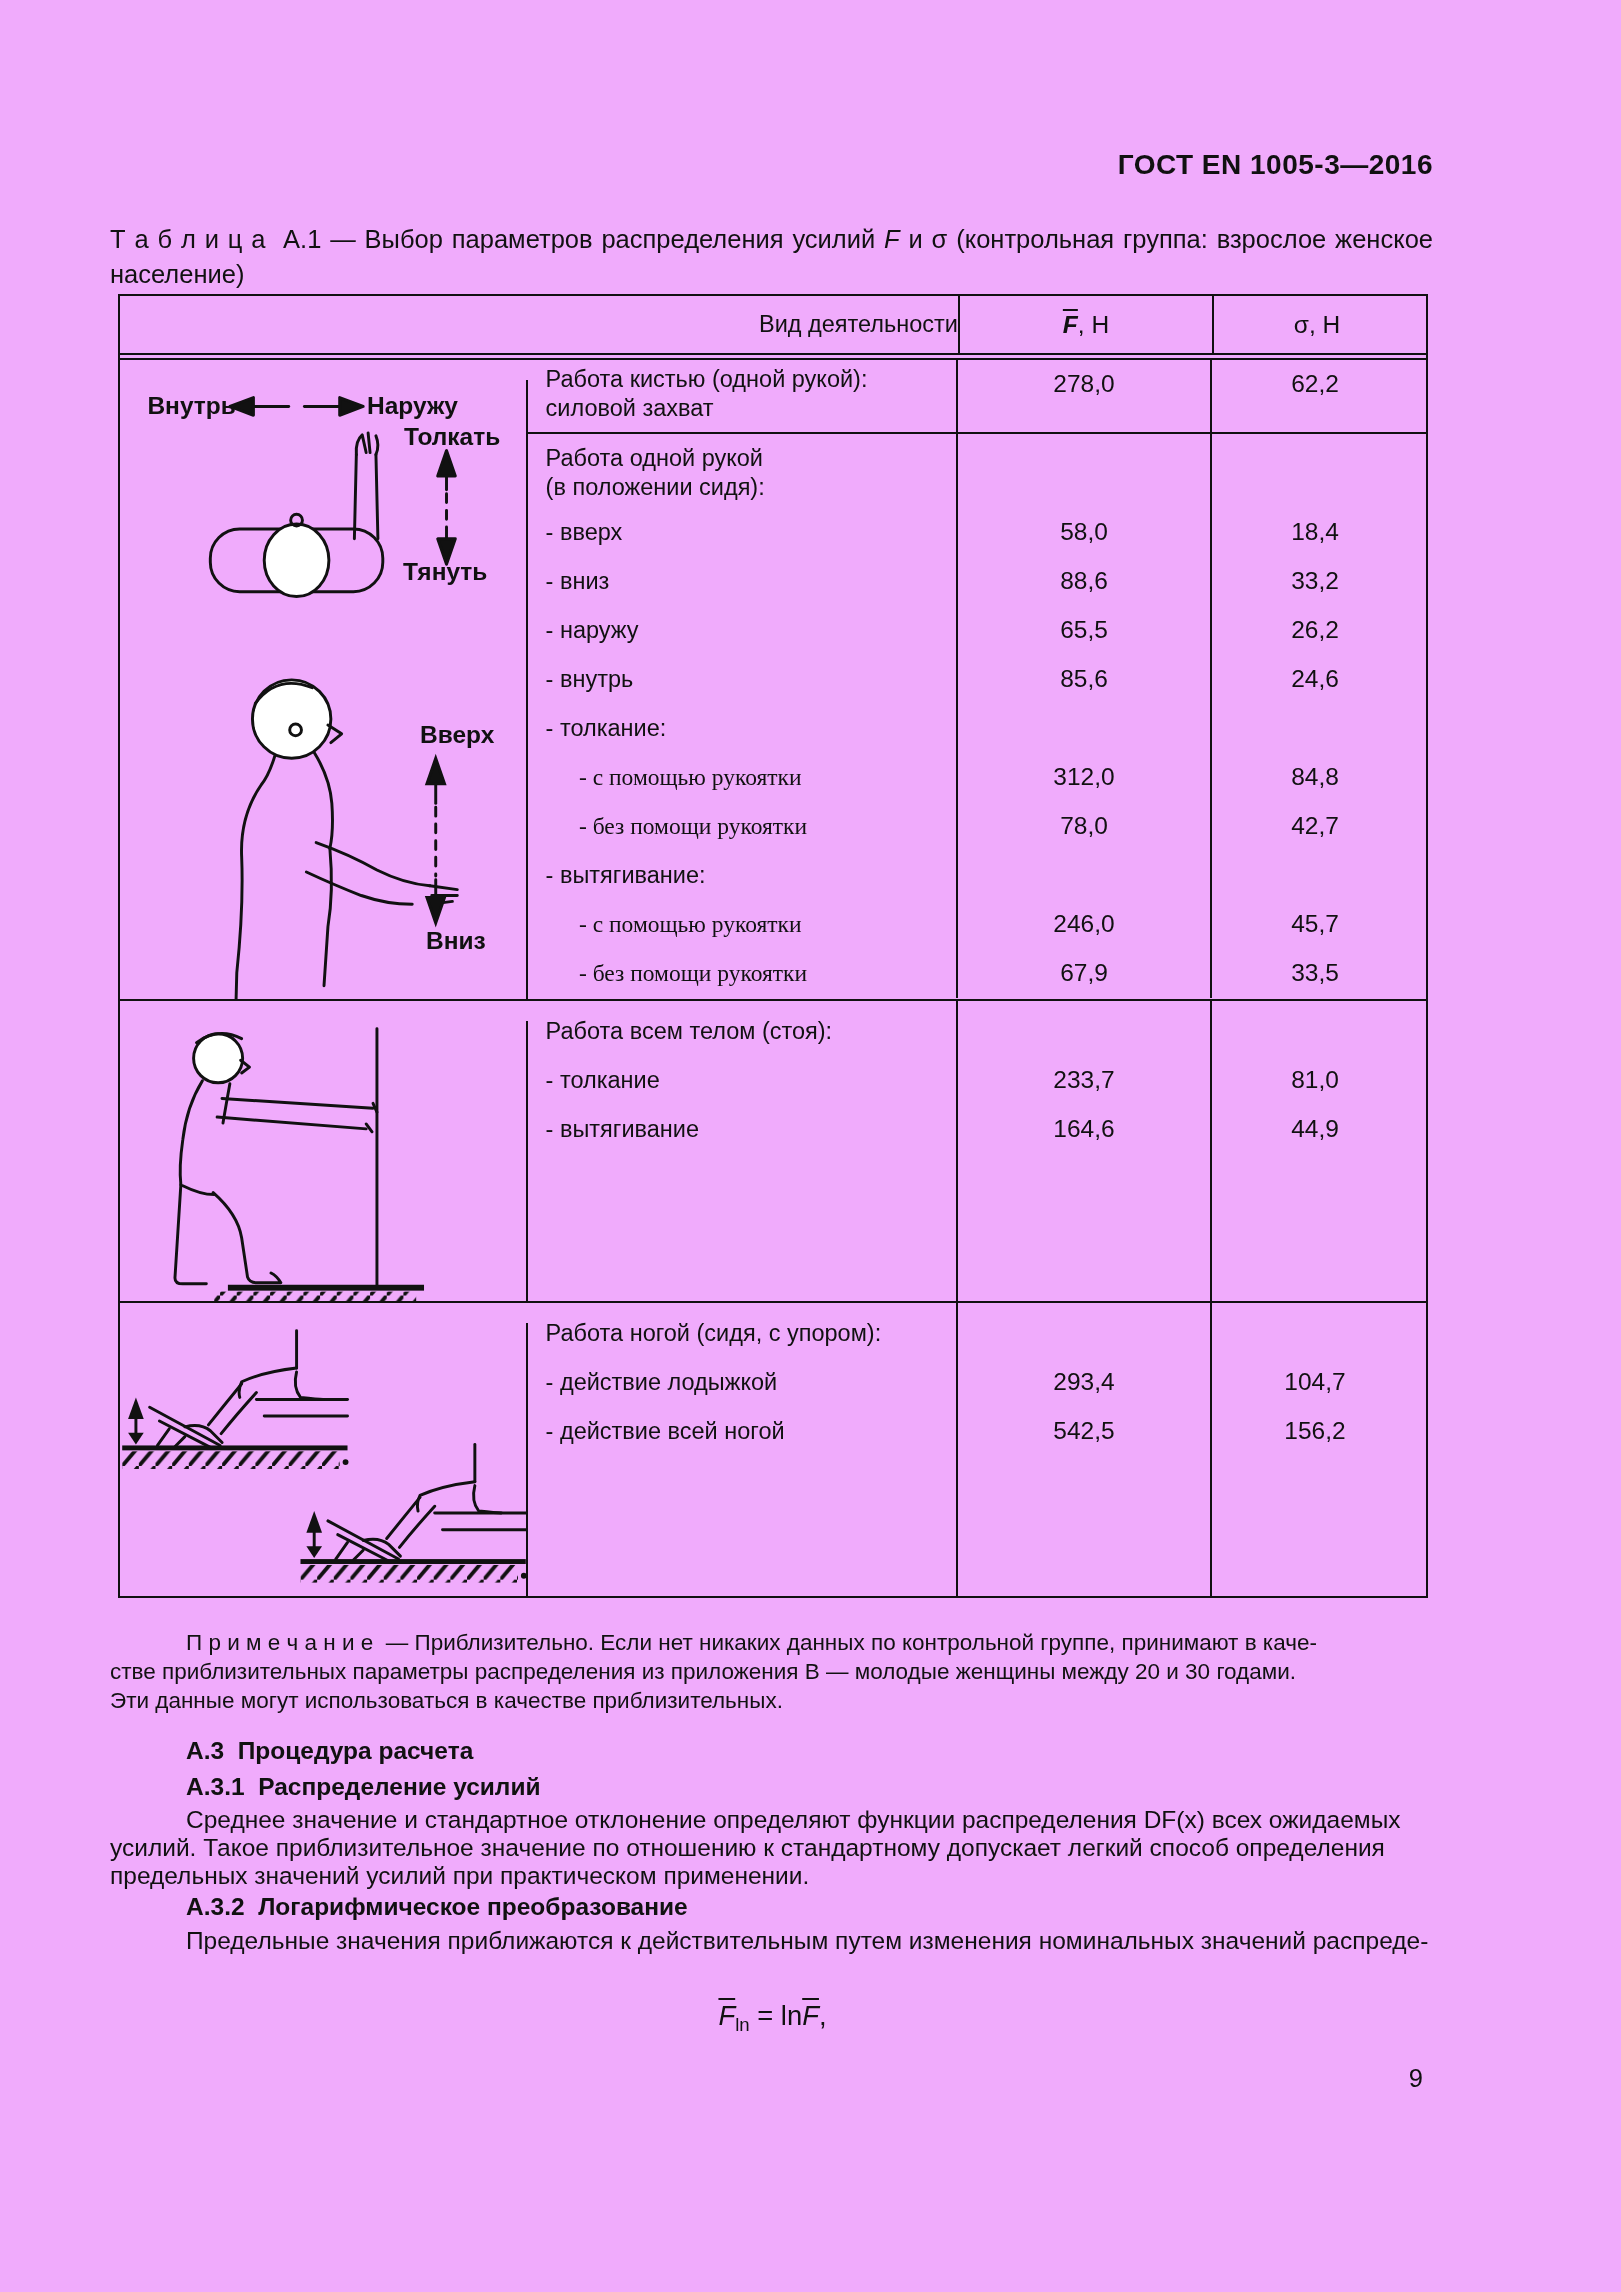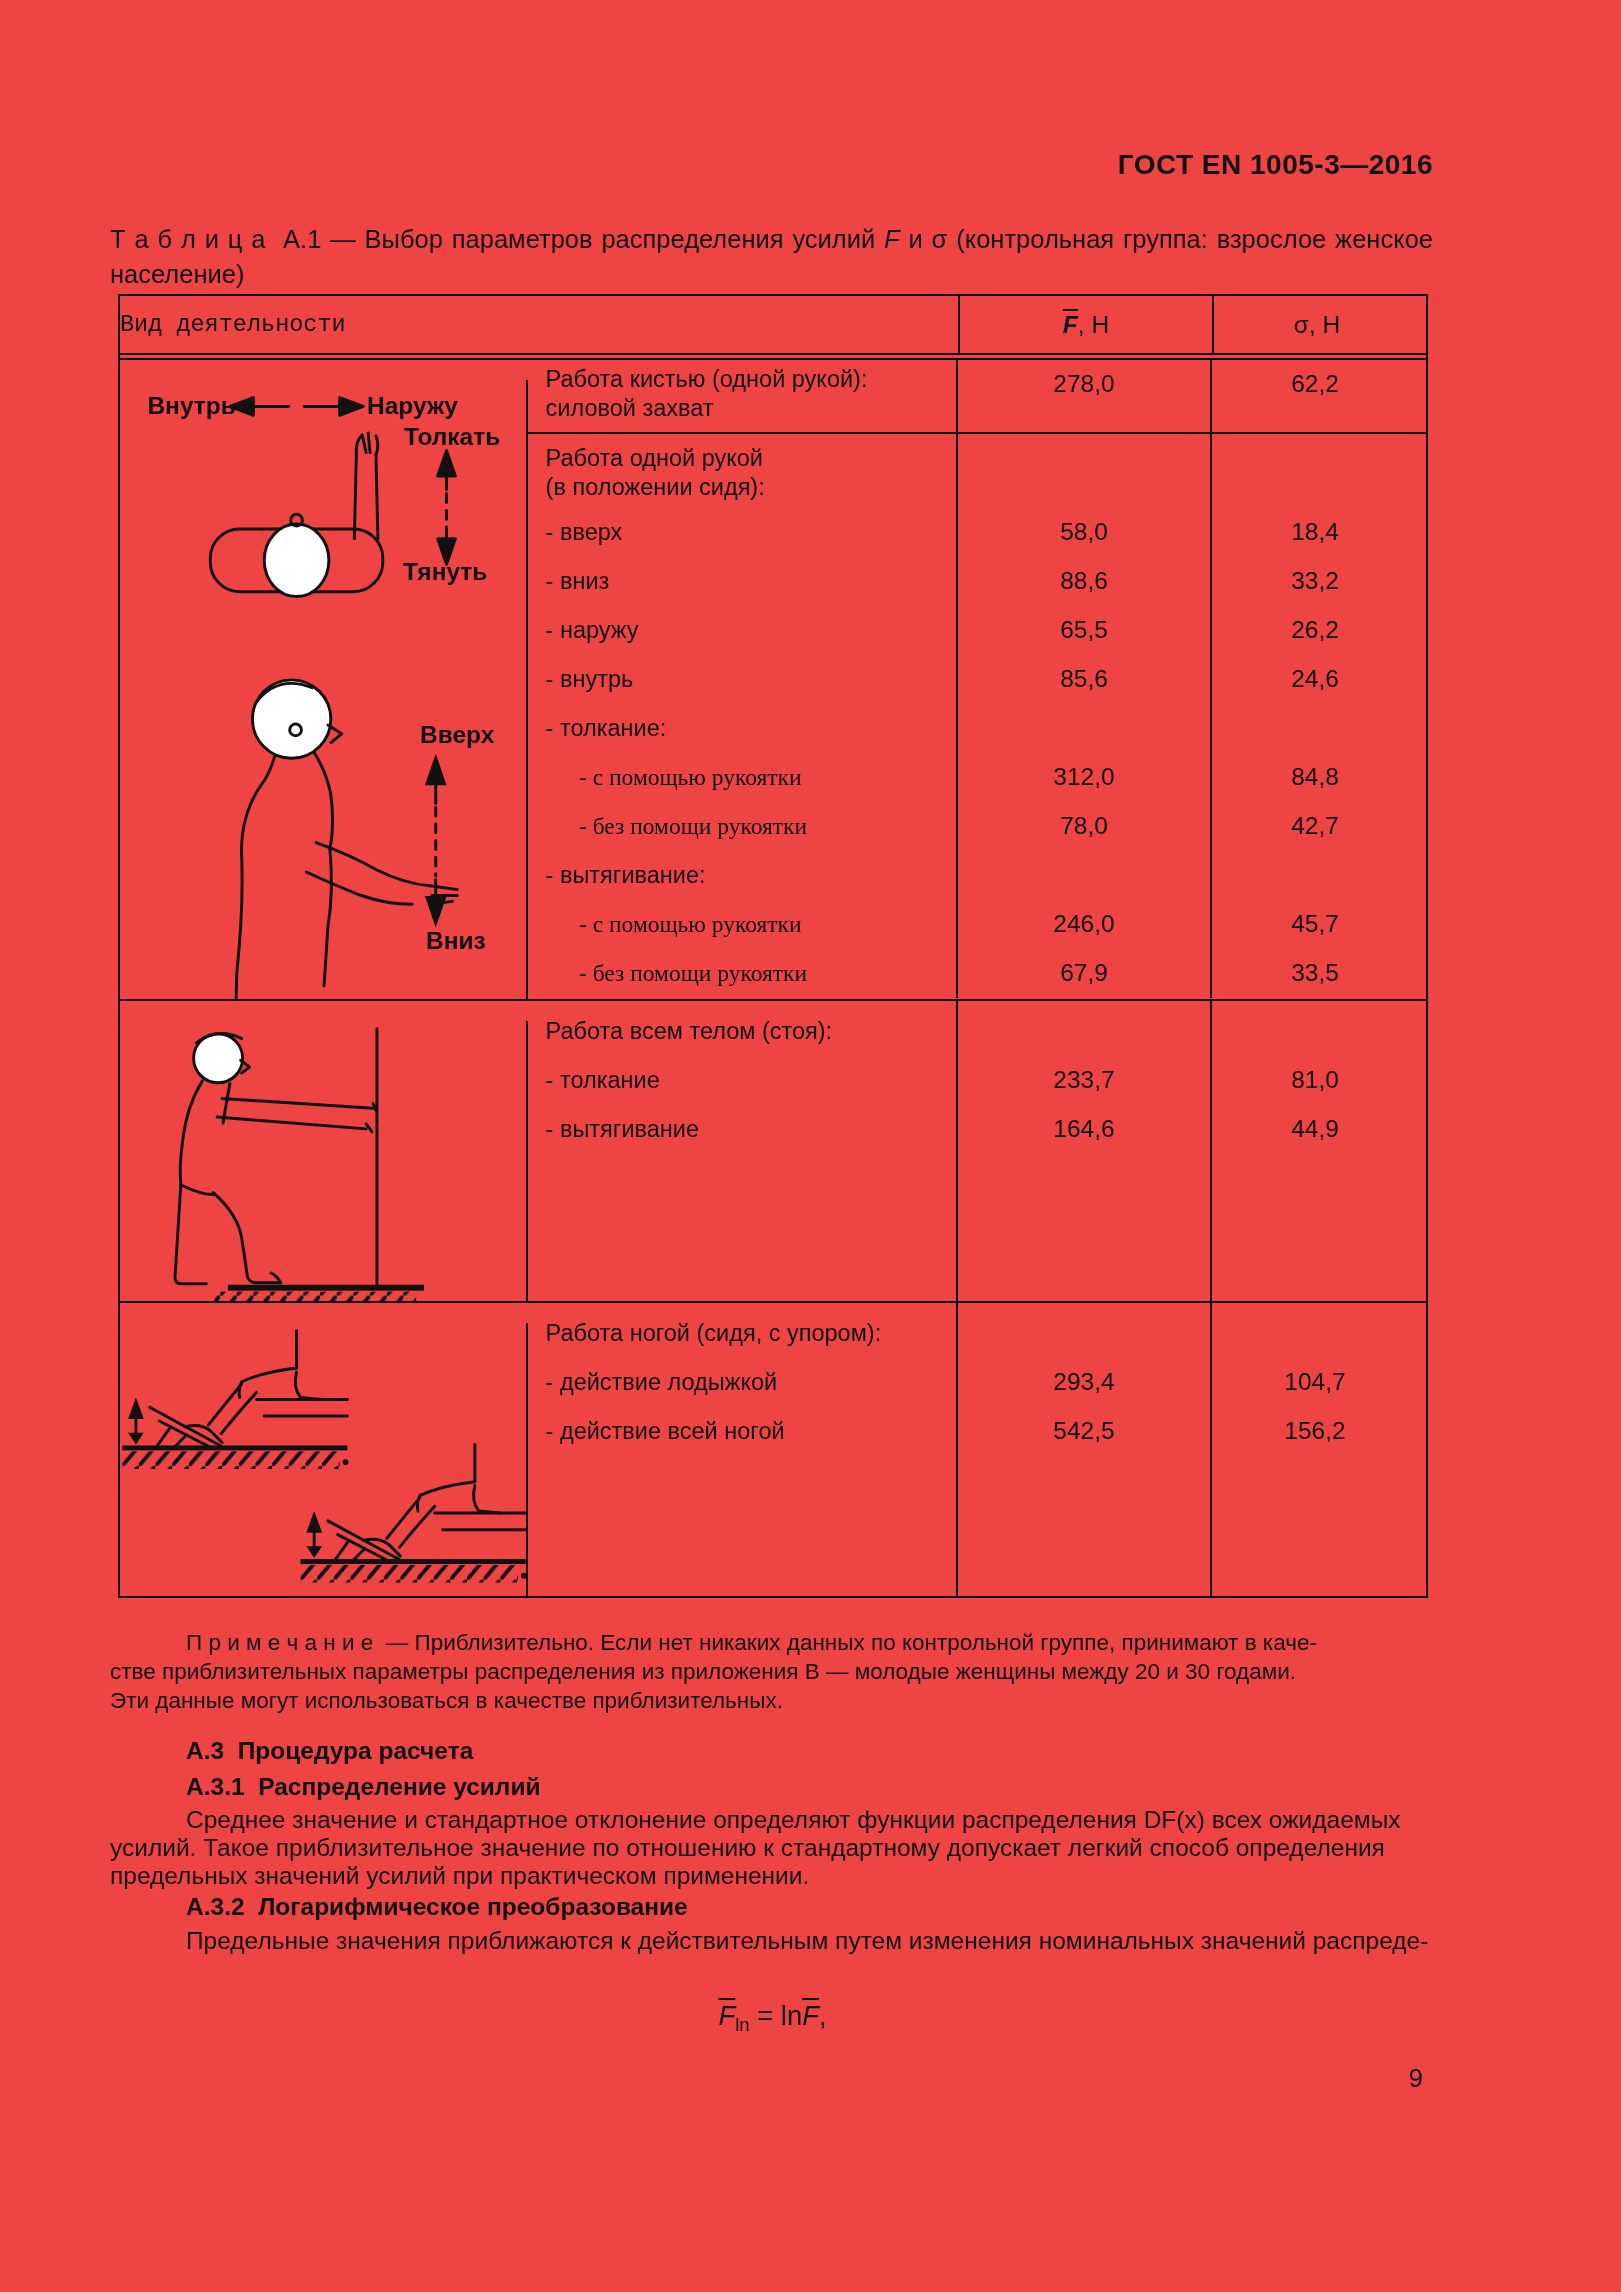--- a/index.html
+++ b/index.html
@@ -1,30 +1,30 @@
 <!DOCTYPE html>
 <html><head>
 <meta charset="utf-8">
 <style>
   * { margin:0; padding:0; box-sizing:border-box; }
   body { background:#e8e8e8; font-family:"Liberation Sans", sans-serif; color:#111; }
-  .page { position:relative; width:1621px; height:2293px; background:#ef4444; margin:0 auto; overflow:hidden; }
+  .page { position:relative; width:1621px; height:2293px; background:#f0abfc; margin:0 auto; overflow:hidden; }
 
   .doc-code { position:absolute; top:149px; left:110px; width:1323px; text-align:right;
               font-size:28px; font-weight:bold; letter-spacing:0.5px; }
 
   .caption { position:absolute; top:222px; left:110px; width:1323px;
              font-size:25.5px; line-height:35px; text-align:justify; }
   .caption .it { font-style:italic; }
 
   
   .gtable { position:absolute; top:294px; left:118px; width:1310px; height:1304px;
             border:2.9px solid #111; display:flex; flex-direction:column; font-size:23.5px; }
   .thead { display:flex; height:57px; align-items:center; }
-  .th-act { width:838px; text-align:left;font-family:Liberation Mono, monospace; }
+  .th-act { width:838px; text-align:right; }
   .c-f   { width:254px; border-left:2px solid #111; height:100%;
            display:flex; align-items:center; justify-content:center; font-size:24.5px; }
   .c-s   { width:208px; border-left:2px solid #111; height:100%;
            display:flex; align-items:center; justify-content:center; font-size:24.5px; }
   .thead .c-f, .thead .c-s { font-size:24.5px; }
   .dblrule { height:6.9px; border-top:2px solid #111; border-bottom:2px solid #111; width:100%; }
 
   .group { display:flex; width:100%; }
   .group + .group { border-top:2.9px solid #111; }
   .g1 { height:639px; } .g2 { height:302px; } .g3 { flex:1; }

